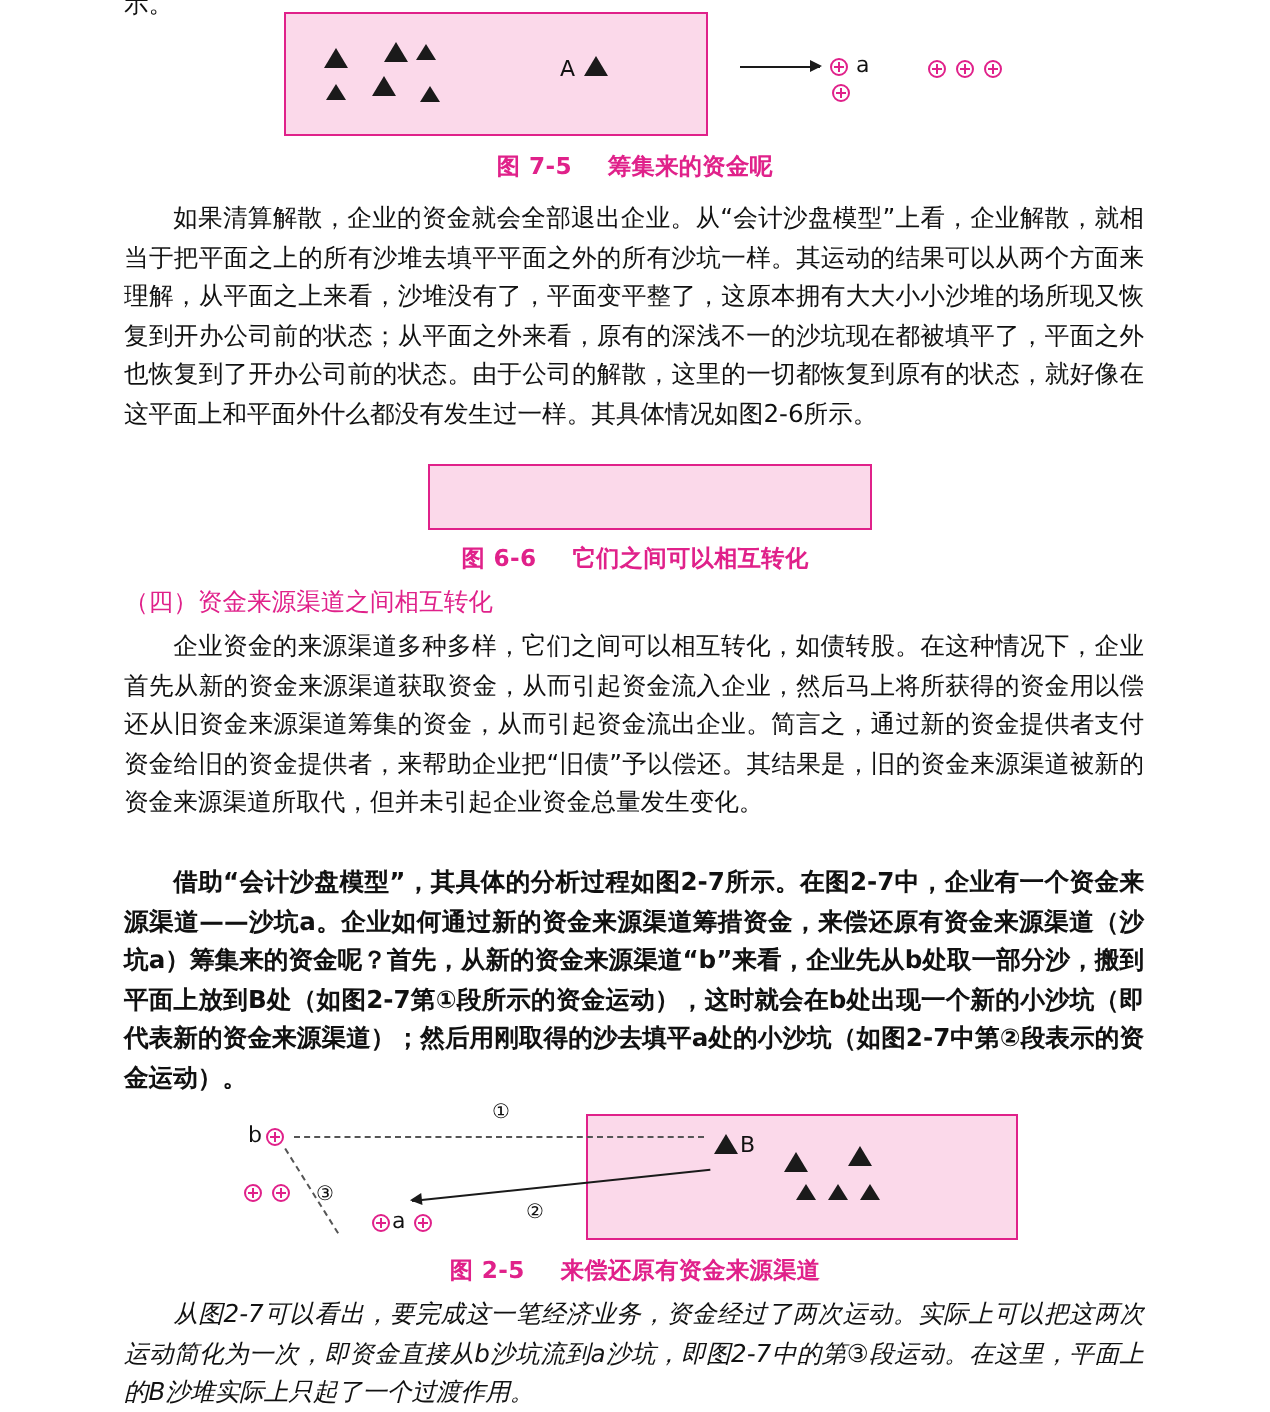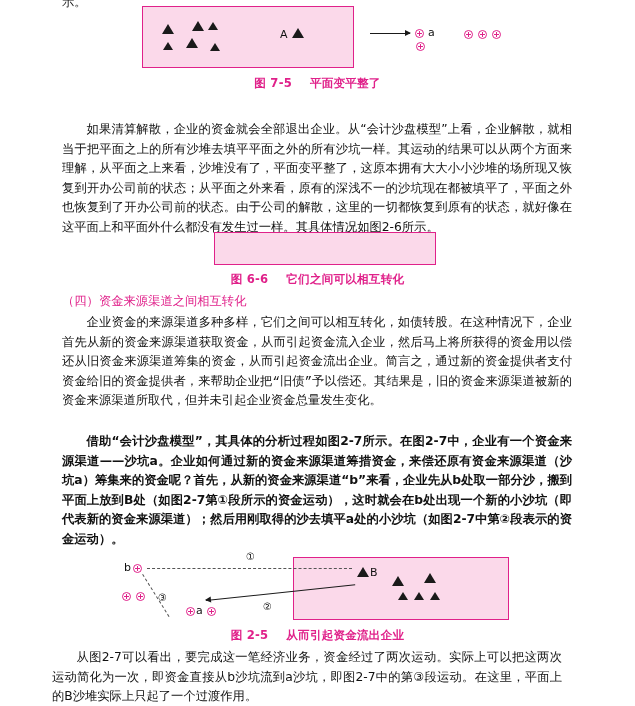--- a/index.html
+++ b/index.html
@@ -169,34 +169,34 @@
 
   <div class="arrow-line" style="left:370px; top:33px; width:40px;"></div>
   <div class="circ" style="left:415px; top:29px;"></div>
   <div class="lbl" style="left:428px; top:26px;">a</div>
   <div class="circ" style="left:416px; top:42px;"></div>
   <div class="circ" style="left:464px; top:30px;"></div>
   <div class="circ" style="left:478px; top:30px;"></div>
   <div class="circ" style="left:492px; top:30px;"></div>
 
   <div class="caption block" style="left:0px; top:76px; width:635px;">
-    <span>图 7-5</span><span class="gap"></span><span>平面变平整了</span>
+    <span>图 7-5</span><span class="gap"></span><span>筹集来的资金呢</span>
   </div>
 
-  <p class="para indent block" style="left:62px; top:100px; width:510px;margin-top:20px;">如果清算解散，企业的资金就会全部退出企业。从“会计沙盘模型”上看，企业解散，就相当于把平面之上的所有沙堆去填平平面之外的所有沙坑一样。其运动的结果可以从两个方面来理解，从平面之上来看，沙堆没有了，平面变平整了，这原本拥有大大小小沙堆的场所现又恢复到开办公司前的状态；从平面之外来看，原有的深浅不一的沙坑现在都被填平了，平面之外也恢复到了开办公司前的状态。由于公司的解散，这里的一切都恢复到原有的状态，就好像在这平面上和平面外什么都没有发生过一样。其具体情况如图2-6所示。</p>
+  <p class="para indent block" style="left:62px; top:100px; width:510px;">如果清算解散，企业的资金就会全部退出企业。从“会计沙盘模型”上看，企业解散，就相当于把平面之上的所有沙堆去填平平面之外的所有沙坑一样。其运动的结果可以从两个方面来理解，从平面之上来看，沙堆没有了，平面变平整了，这原本拥有大大小小沙堆的场所现又恢复到开办公司前的状态；从平面之外来看，原有的深浅不一的沙坑现在都被填平了，平面之外也恢复到了开办公司前的状态。由于公司的解散，这里的一切都恢复到原有的状态，就好像在这平面上和平面外什么都没有发生过一样。其具体情况如图2-6所示。</p>
 
   <div class="fig-box empty" style="left:214px; top:232px; width:222px; height:33px;"></div>
 
   <div class="caption block" style="left:0px; top:272px; width:635px;">
     <span>图 6-6</span><span class="gap"></span><span>它们之间可以相互转化</span>
   </div>
 
   <div class="sec-head block" style="left:62px; top:293px; width:510px;">（四）资金来源渠道之间相互转化</div>
 
-  <p class="para indent block" style="left:62px; top:314px; width:510px;font-family:Liberation Mono, monospace;">企业资金的来源渠道多种多样，它们之间可以相互转化，如债转股。在这种情况下，企业首先从新的资金来源渠道获取资金，从而引起资金流入企业，然后马上将所获得的资金用以偿还从旧资金来源渠道筹集的资金，从而引起资金流出企业。简言之，通过新的资金提供者支付资金给旧的资金提供者，来帮助企业把“旧债”予以偿还。其结果是，旧的资金来源渠道被新的资金来源渠道所取代，但并未引起企业资金总量发生变化。</p>
+  <p class="para indent block" style="left:62px; top:314px; width:510px;">企业资金的来源渠道多种多样，它们之间可以相互转化，如债转股。在这种情况下，企业首先从新的资金来源渠道获取资金，从而引起资金流入企业，然后马上将所获得的资金用以偿还从旧资金来源渠道筹集的资金，从而引起资金流出企业。简言之，通过新的资金提供者支付资金给旧的资金提供者，来帮助企业把“旧债”予以偿还。其结果是，旧的资金来源渠道被新的资金来源渠道所取代，但并未引起企业资金总量发生变化。</p>
 
   <p class="para indent block" style="left:62px; top:432px; width:510px;font-weight:bold;">借助“会计沙盘模型”，其具体的分析过程如图2-7所示。在图2-7中，企业有一个资金来源渠道——沙坑a。企业如何通过新的资金来源渠道筹措资金，来偿还原有资金来源渠道（沙坑a）筹集来的资金呢？首先，从新的资金来源渠道“b”来看，企业先从b处取一部分沙，搬到平面上放到B处（如图2-7第①段所示的资金运动），这时就会在b处出现一个新的小沙坑（即代表新的资金来源渠道）；然后用刚取得的沙去填平a处的小沙坑（如图2-7中第②段表示的资金运动）。</p>
 
   <div class="fig-box" style="left:293px; top:557px; width:216px; height:63px;"></div>
 
   <div class="lbl" style="left:370px; top:566px;">B</div>
   <div class="tri" style="left:357px; top:567px;"></div>
   <div class="tri" style="left:392px; top:576px;"></div>
   <div class="tri" style="left:424px; top:573px;"></div>
   <div class="tri sm" style="left:398px; top:592px;"></div>
@@ -214,18 +214,18 @@
   <div class="dash-line" style="left:147px; top:568px; width:205px;"></div>
   <div class="circ-num" style="left:246px; top:551px;">①</div>
 
   <div class="arrow-line arrow-left" style="left:206px; top:600px; width:150px; transform: rotate(-6deg); transform-origin: left center;"></div>
   <div class="circ-num" style="left:263px; top:601px;">②</div>
 
   <div class="dash-line" style="left:143px; top:574px; width:50px; transform: rotate(58deg); transform-origin: left top;"></div>
   <div class="circ-num" style="left:158px; top:592px;">③</div>
 
   <div class="caption block" style="left:0px; top:628px; width:635px;">
-    <span>图 2-5</span><span class="gap"></span><span>从而引起资金流出企业</span>
+    <span>图 2-5</span><span class="gap"></span><span>来偿还原有资金来源渠道</span>
   </div>
 
-  <p class="para indent block" style="left:52px; top:648px; width:510px;">从图2-7可以看出，要完成这一笔经济业务，资金经过了两次运动。实际上可以把这两次运动简化为一次，即资金直接从b沙坑流到a沙坑，即图2-7中的第③段运动。在这里，平面上的B沙堆实际上只起了一个过渡作用。</p>
+  <p class="para indent block" style="left:62px; top:648px; width:510px;font-style:italic;">从图2-7可以看出，要完成这一笔经济业务，资金经过了两次运动。实际上可以把这两次运动简化为一次，即资金直接从b沙坑流到a沙坑，即图2-7中的第③段运动。在这里，平面上的B沙堆实际上只起了一个过渡作用。</p>
 
 </div>
 
 </body></html>

